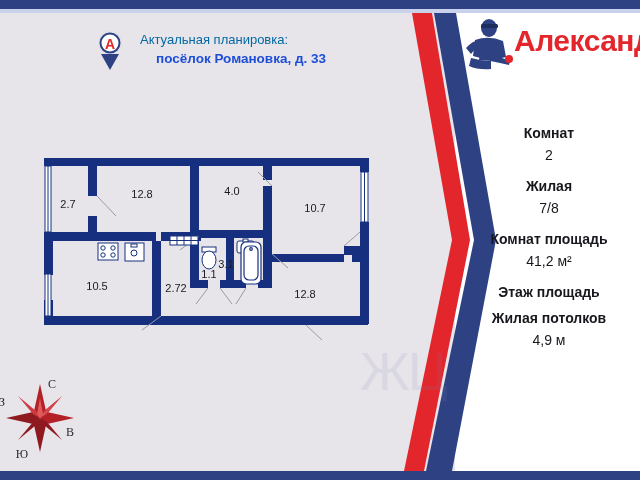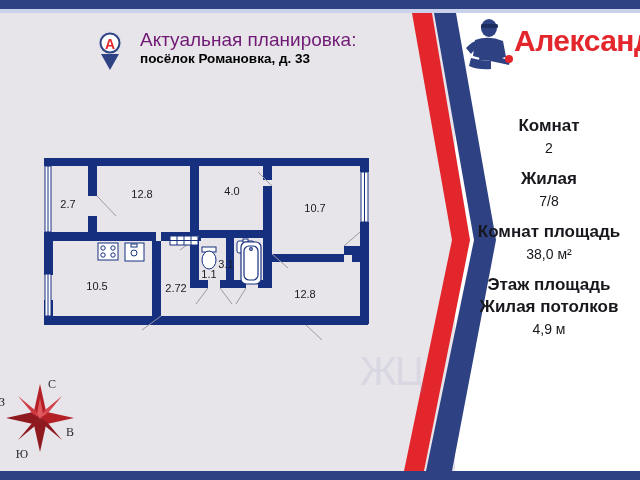--- a/index.html
+++ b/index.html
@@ -23,54 +23,54 @@
     background:#ffffff;
   }
 
   
   .stripes{position:absolute;left:0;top:13px;width:640px;height:458px;}
 
   
   .header{position:absolute;left:95px;top:28px;width:300px;height:56px;}
   .pin{position:absolute;left:0;top:2px;width:30px;height:42px;}
   .header-text{position:absolute;left:45px;top:2px;width:260px;}
-  .head-line1{font-size:19px;color:#701a75;line-height:19px;}
-  .head-line2{font-size:13.5px;color:#000000;font-weight:bold;line-height:19px;}
+  .head-line1{font-size:13px;color:#0369a1;line-height:19px;}
+  .head-line2{font-size:13.5px;color:#1d4ed8;font-weight:bold;line-height:19px;margin-left:16px;}
 
   
   .logo{position:absolute;left:462px;top:12px;width:180px;height:74px;}
   .logo-word{
     position:absolute;left:52px;top:12px;
     font-size:30px;font-weight:bold;color:#e3262c;
     letter-spacing:-0.5px;line-height:34px;white-space:nowrap;
     font-family:"Liberation Sans", sans-serif;
   }
   .logo-sub{
     position:absolute;left:50px;top:48px;
     font-size:12.5px;font-weight:bold;color:#2e4283;
     letter-spacing:1.1px;line-height:14px;white-space:nowrap;
   }
 
   
   .info{position:absolute;left:470px;top:116px;width:158px;text-align:center;}
-  .info-label{font-size:17px;font-weight:bold;color:#17171d;margin:1px 0 4px 0;line-height:18px;}
+  .info-label{font-size:14px;font-weight:bold;color:#17171d;margin:8px 0 4px 0;line-height:18px;}
   .info-value{font-size:14px;color:#17171d;margin:0 0 13px 0;line-height:18px;}
 
   
   .plan{position:absolute;left:30px;top:150px;width:370px;height:200px;}
   .plan svg{display:block;}
 
   
   .compass{position:absolute;left:0px;top:370px;width:110px;height:105px;}
   .compass svg{display:block;}
 
   
   .watermark{
     position:absolute;left:360px;top:350px;width:160px;height:90px;
-    font-size:40px;font-weight:normal;color:rgba(120,130,175,0.13);
+    font-size:54px;font-weight:normal;color:rgba(120,130,175,0.13);
     line-height:42px;letter-spacing:-2px;
     pointer-events:none;
   }
 </style>
 </head>
 <body>
 
 <div class="frame">
 
   <div class="bar-top"></div>
@@ -113,21 +113,21 @@
     </svg>
     <div class="logo-word">Александр</div>
   </div>
 
   <div class="info">
     <div class="info-label">Комнат</div>
     <div class="info-value">2</div>
     <div class="info-label">Жилая</div>
     <div class="info-value">7/8</div>
     <div class="info-label">Комнат площадь</div>
-    <div class="info-value">38,0 м²</div>
+    <div class="info-value">41,2 м²</div>
     <div class="info-label">Этаж площадь</div>
     <div class="info-label">Жилая потолков</div>
     <div class="info-value">4,9 м</div>
   </div>
 
   <div class="watermark">
     <div>ЖЦ</div>
   </div>
 
   <div class="plan">

